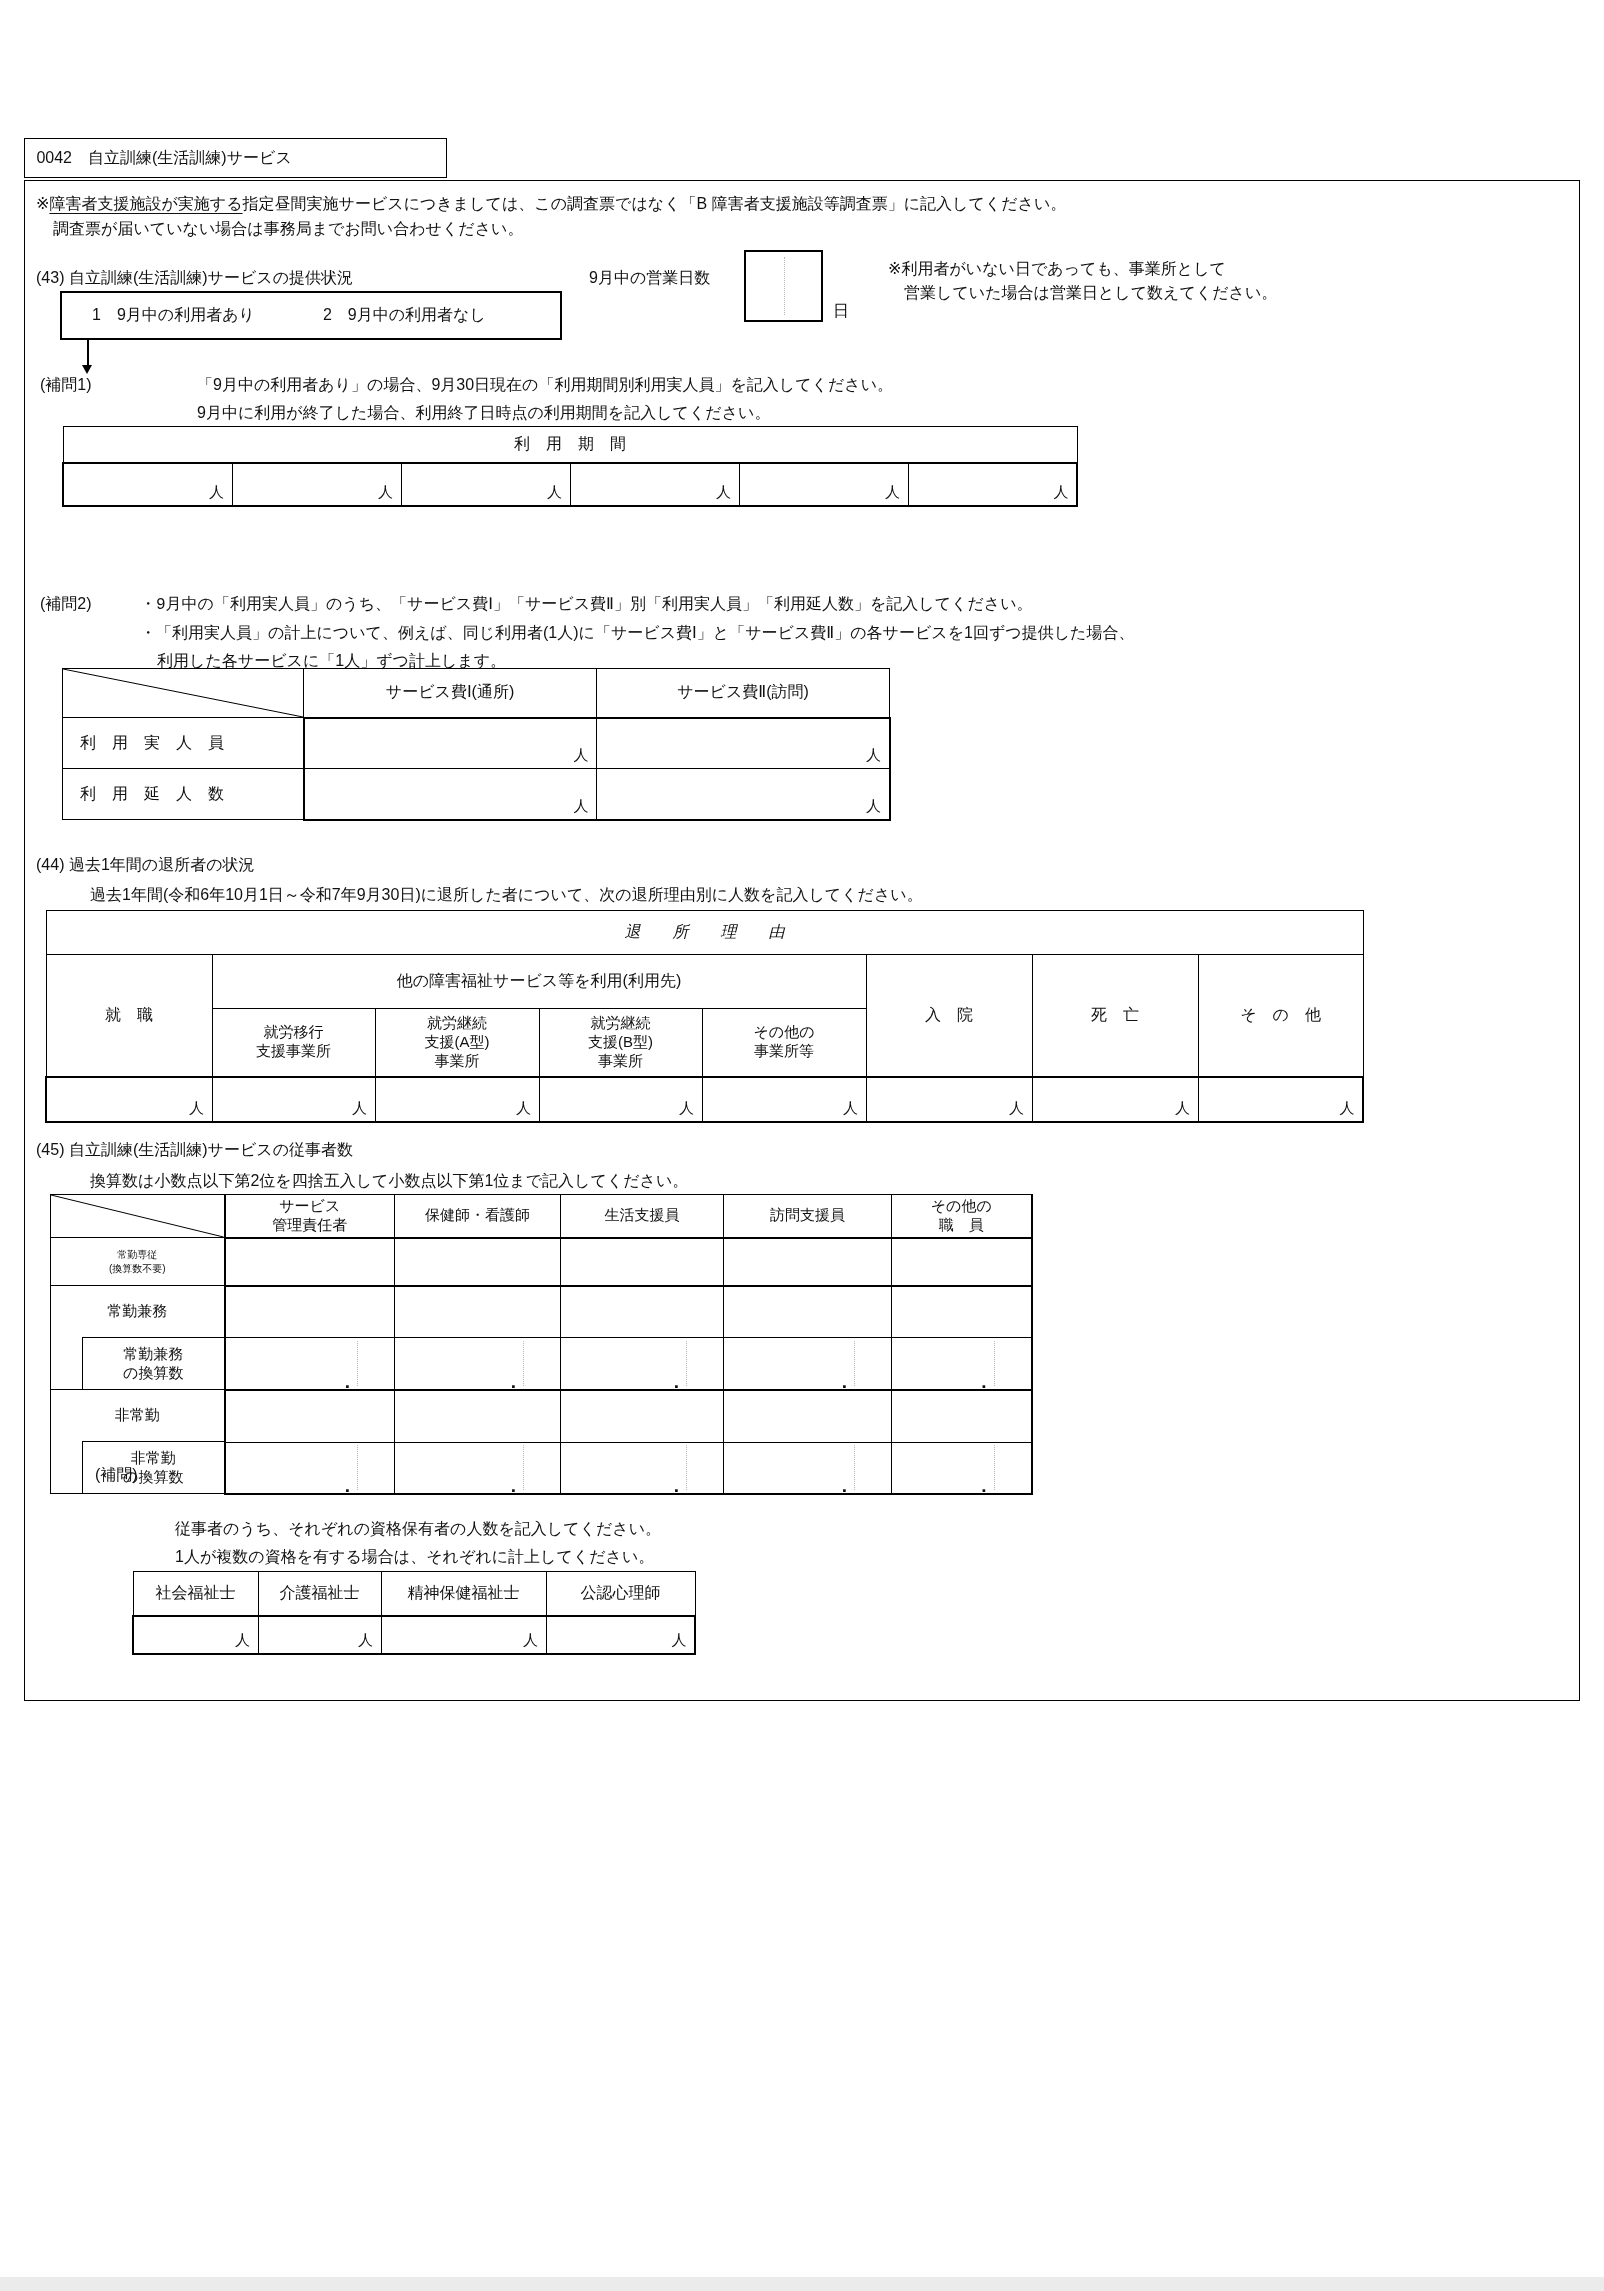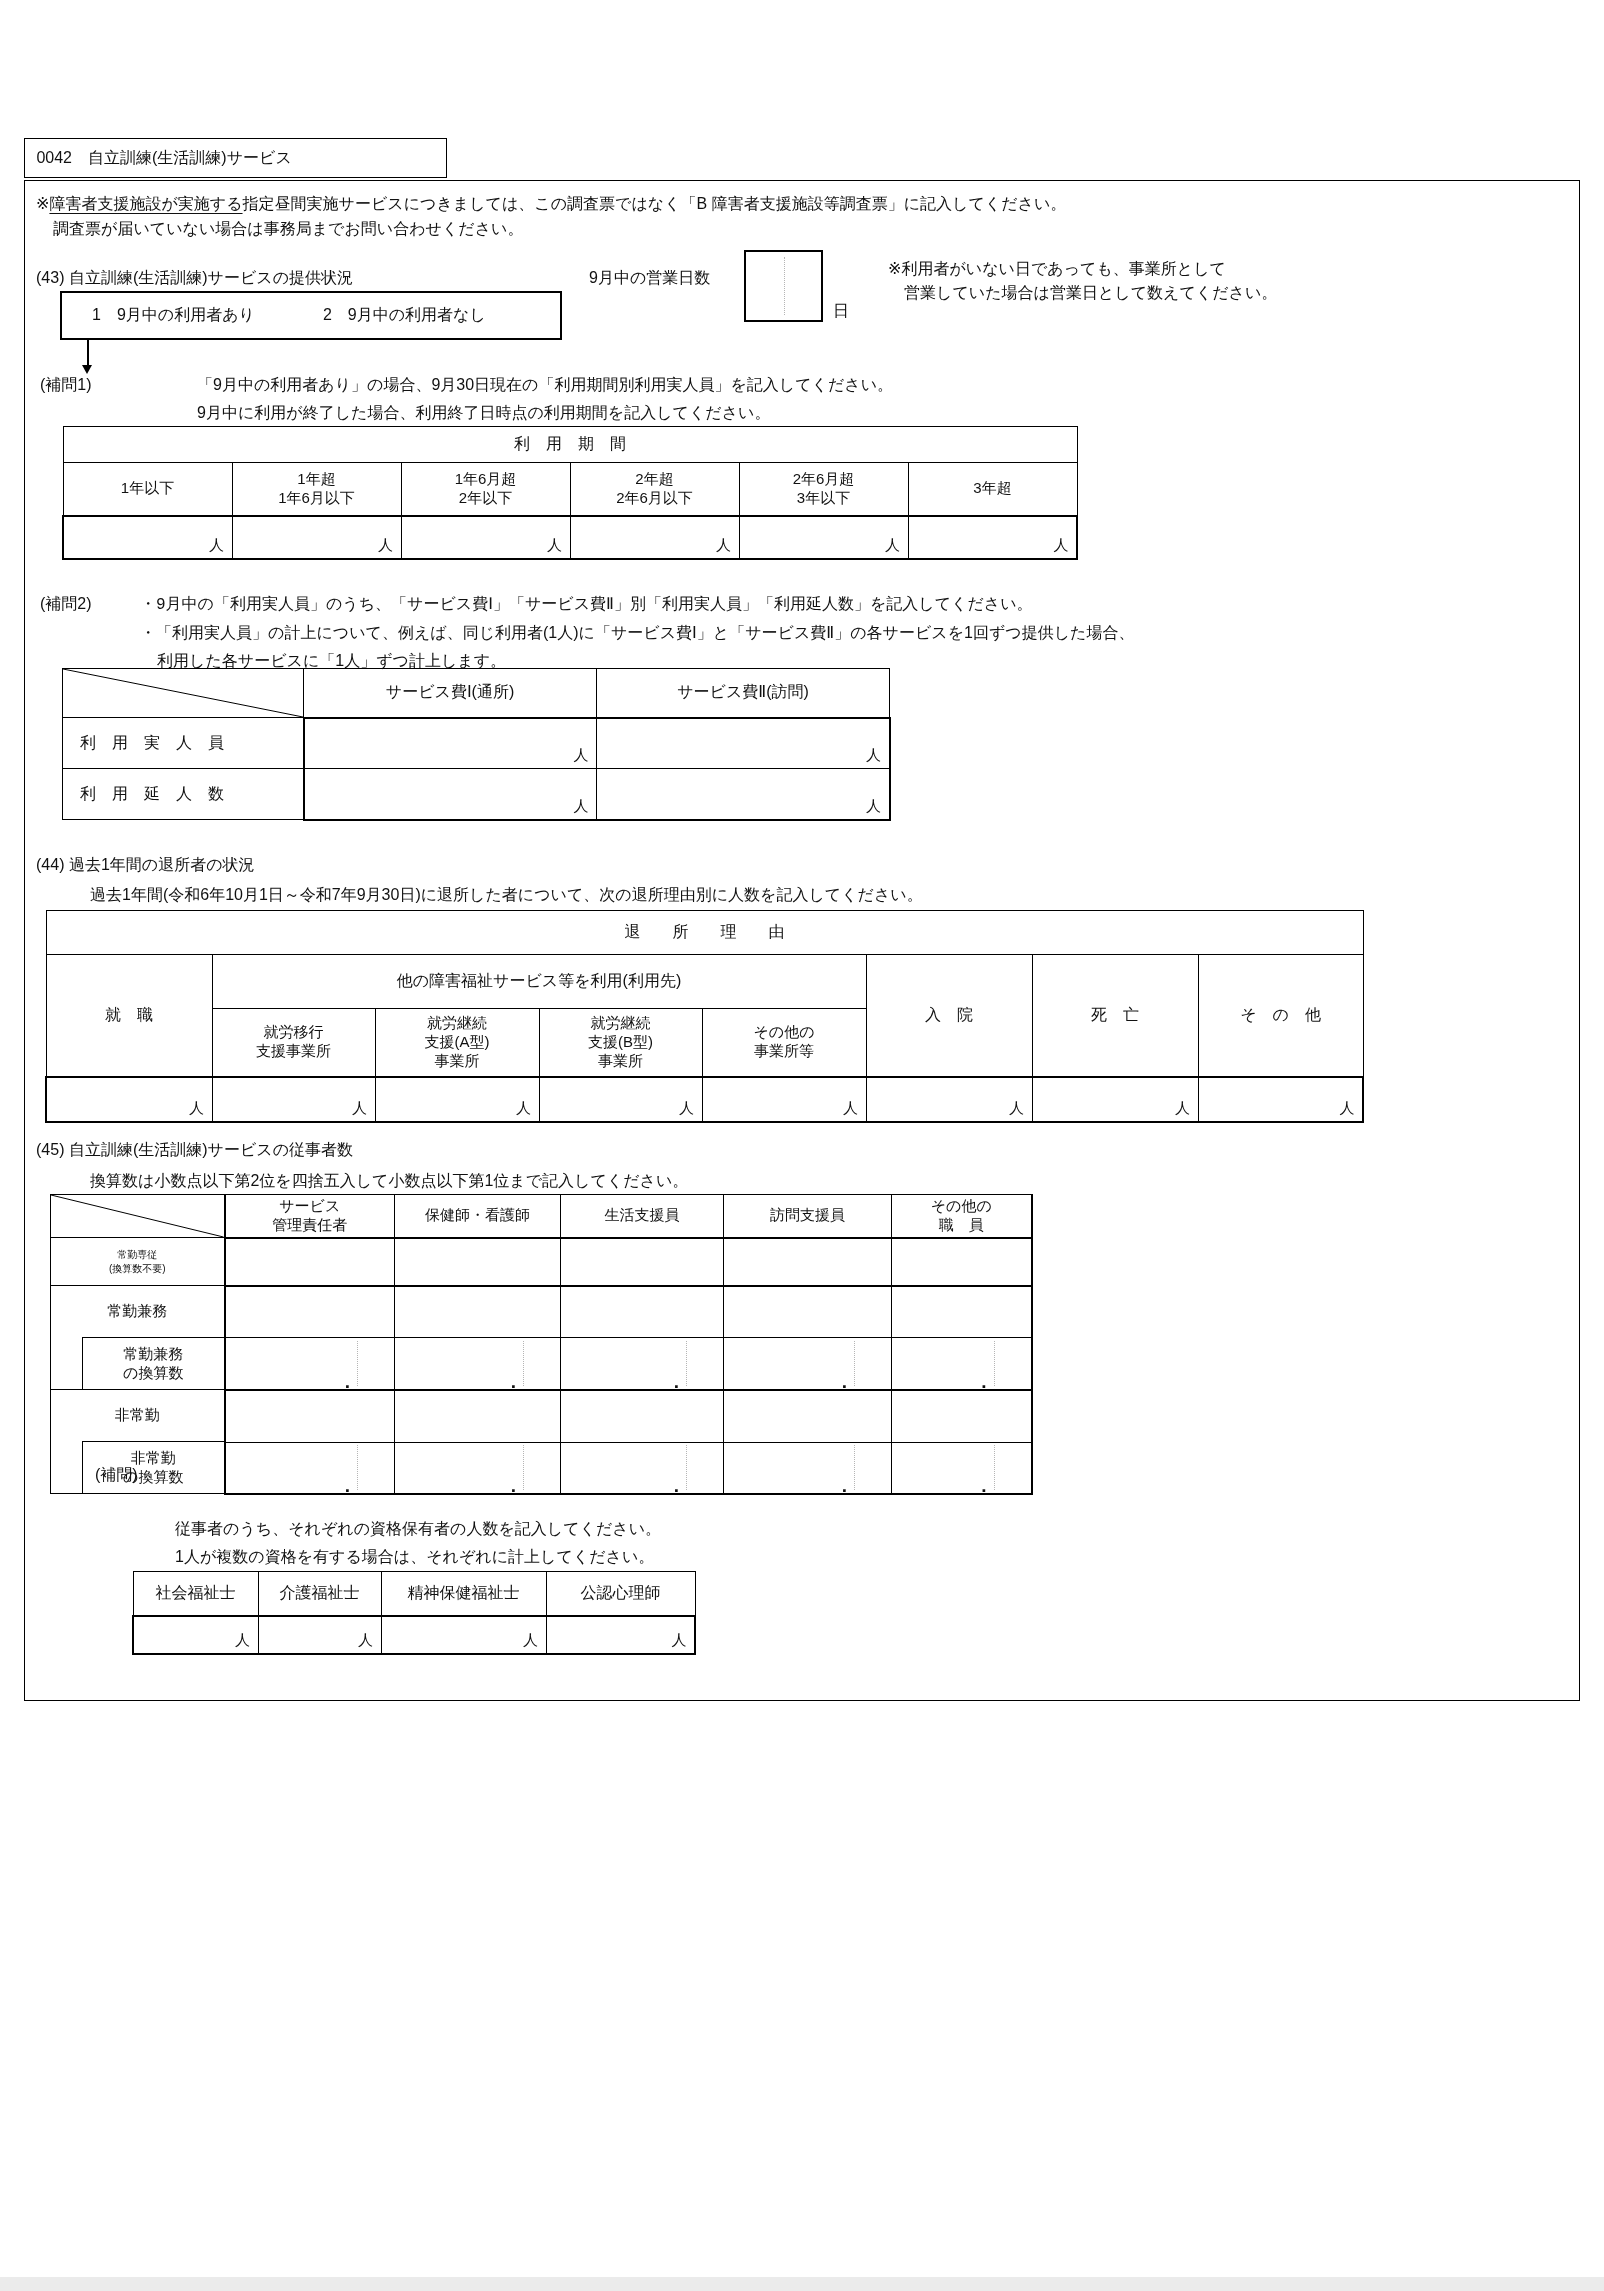--- a/index.html
+++ b/index.html
@@ -33,21 +33,21 @@
   .t2{left:62px;top:668px;width:828px;}
   .t2 .h td{height:49px;}
   .t2 .r td{height:51px;}
   .t2 td.rowlbl{text-align:left;padding-left:17px;}
   .t2 .r1 td.dcell{border-top:2.8px solid #000;}
   .t2 .r2 td.dcell{border-bottom:2.8px solid #000;}
   .t2 td.dc1{border-left:2.8px solid #000;}
   .t2 td.dc2{border-right:2.8px solid #000;}
   
   .t3{left:45px;top:910px;width:1314px;}
-  .t3 .h1 td{height:44px;}
+  .t3 .h1 td{height:44px;font-style:italic;}
   .t3 .h2 td{height:54px;}
   .t3 .h3 td{height:68px;font-size:15px;}
   .t3 .dr td{height:45px;border-top:2.8px solid #000;border-bottom:2.8px solid #000;}
   .t3 .dr td:first-child{border-left:2.8px solid #000;}
   .t3 .dr td:last-child{border-right:2.8px solid #000;}
   
   .t4{left:50px;top:1194px;width:981px;}
   .t4 .h td{height:43px;font-size:15px;}
   .t4 .h td.dcol{border-bottom:2.8px solid #000;}
   .t4 td.fd{border-left:2.8px solid #000;}
@@ -129,32 +129,20 @@
         <col style="width:169px">
         <col style="width:169px">
         <col style="width:169px">
         <col style="width:169px">
         <col style="width:169px">
       </colgroup>
     <tbody>
         <tr class="h1">
           <td colspan="6">利　用　期　間</td>
         </tr>
-    <tr class="h2">
-      <td class="preline">1年以下</td>
-      <td class="preline">1年超
-1年6月以下</td>
-      <td class="preline">1年6月超
-2年以下</td>
-      <td class="preline">2年超
-2年6月以下</td>
-      <td class="preline">2年6月超
-3年以下</td>
-      <td class="preline">3年超</td>
-    </tr>
     <tr class="dr">
       <td class="rel">
             <span class="unit">人</span>
           </td>
       <td class="rel">
             <span class="unit">人</span>
           </td>
       <td class="rel">
             <span class="unit">人</span>
           </td>

